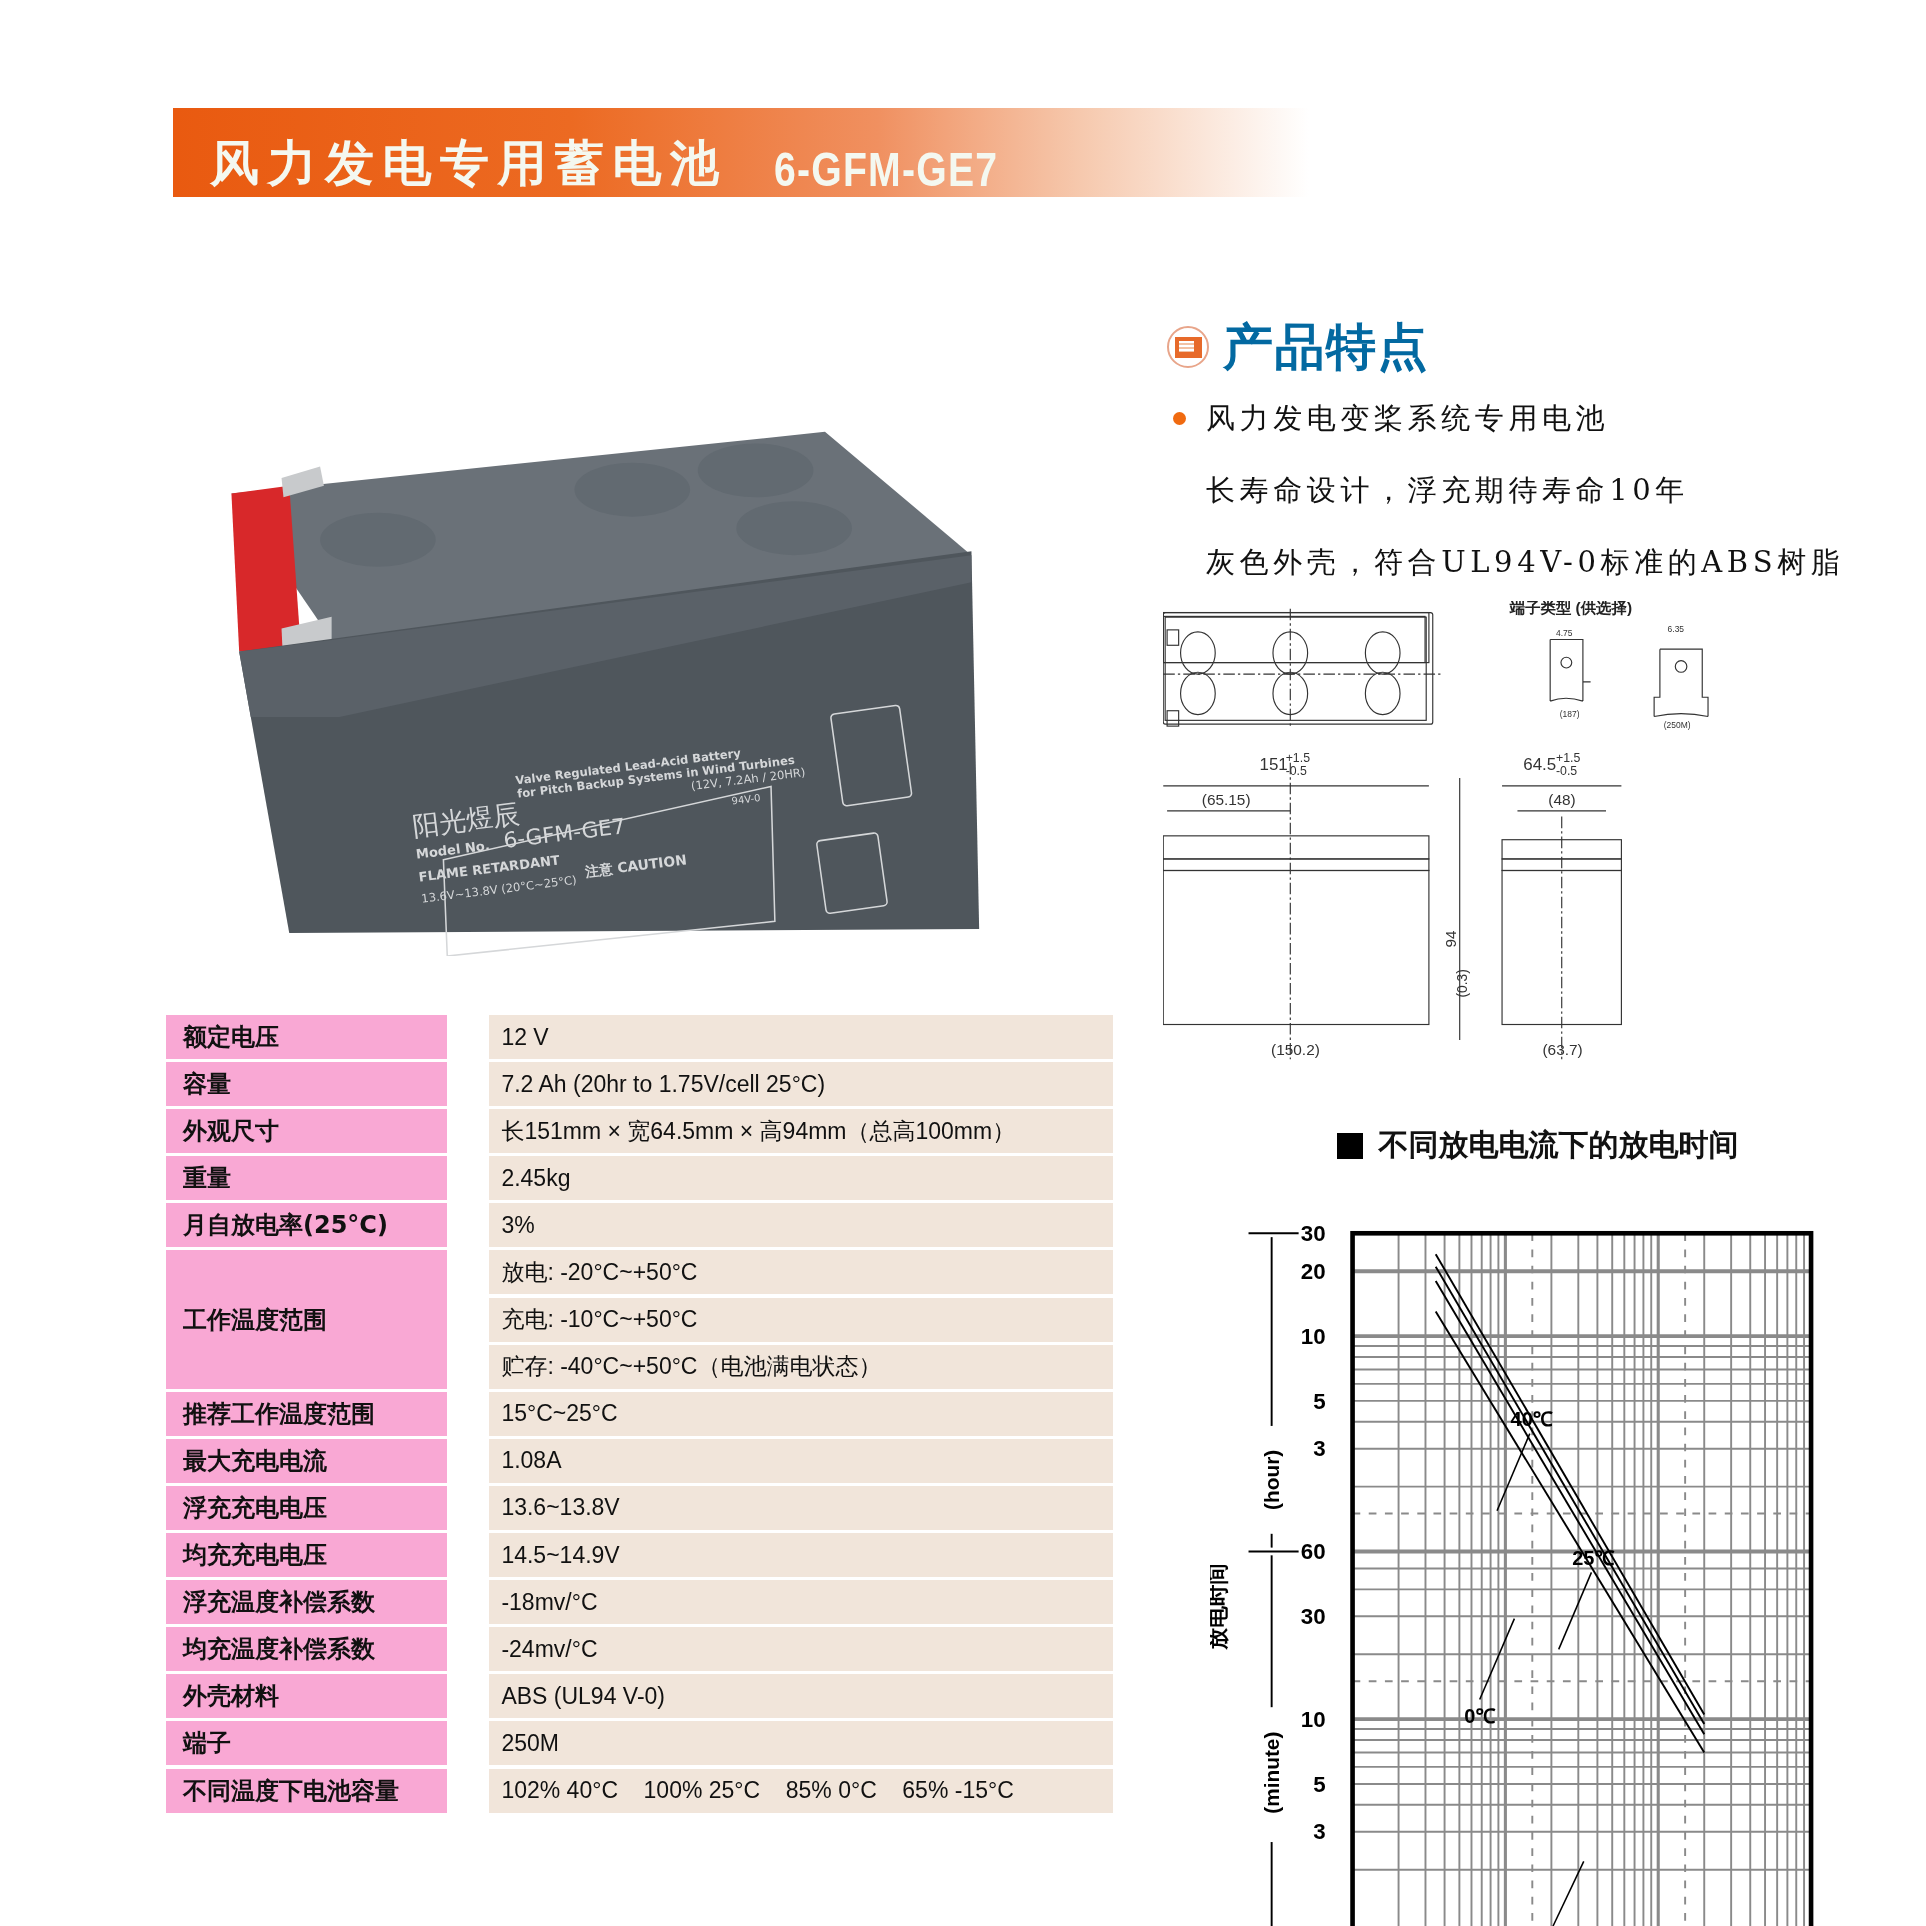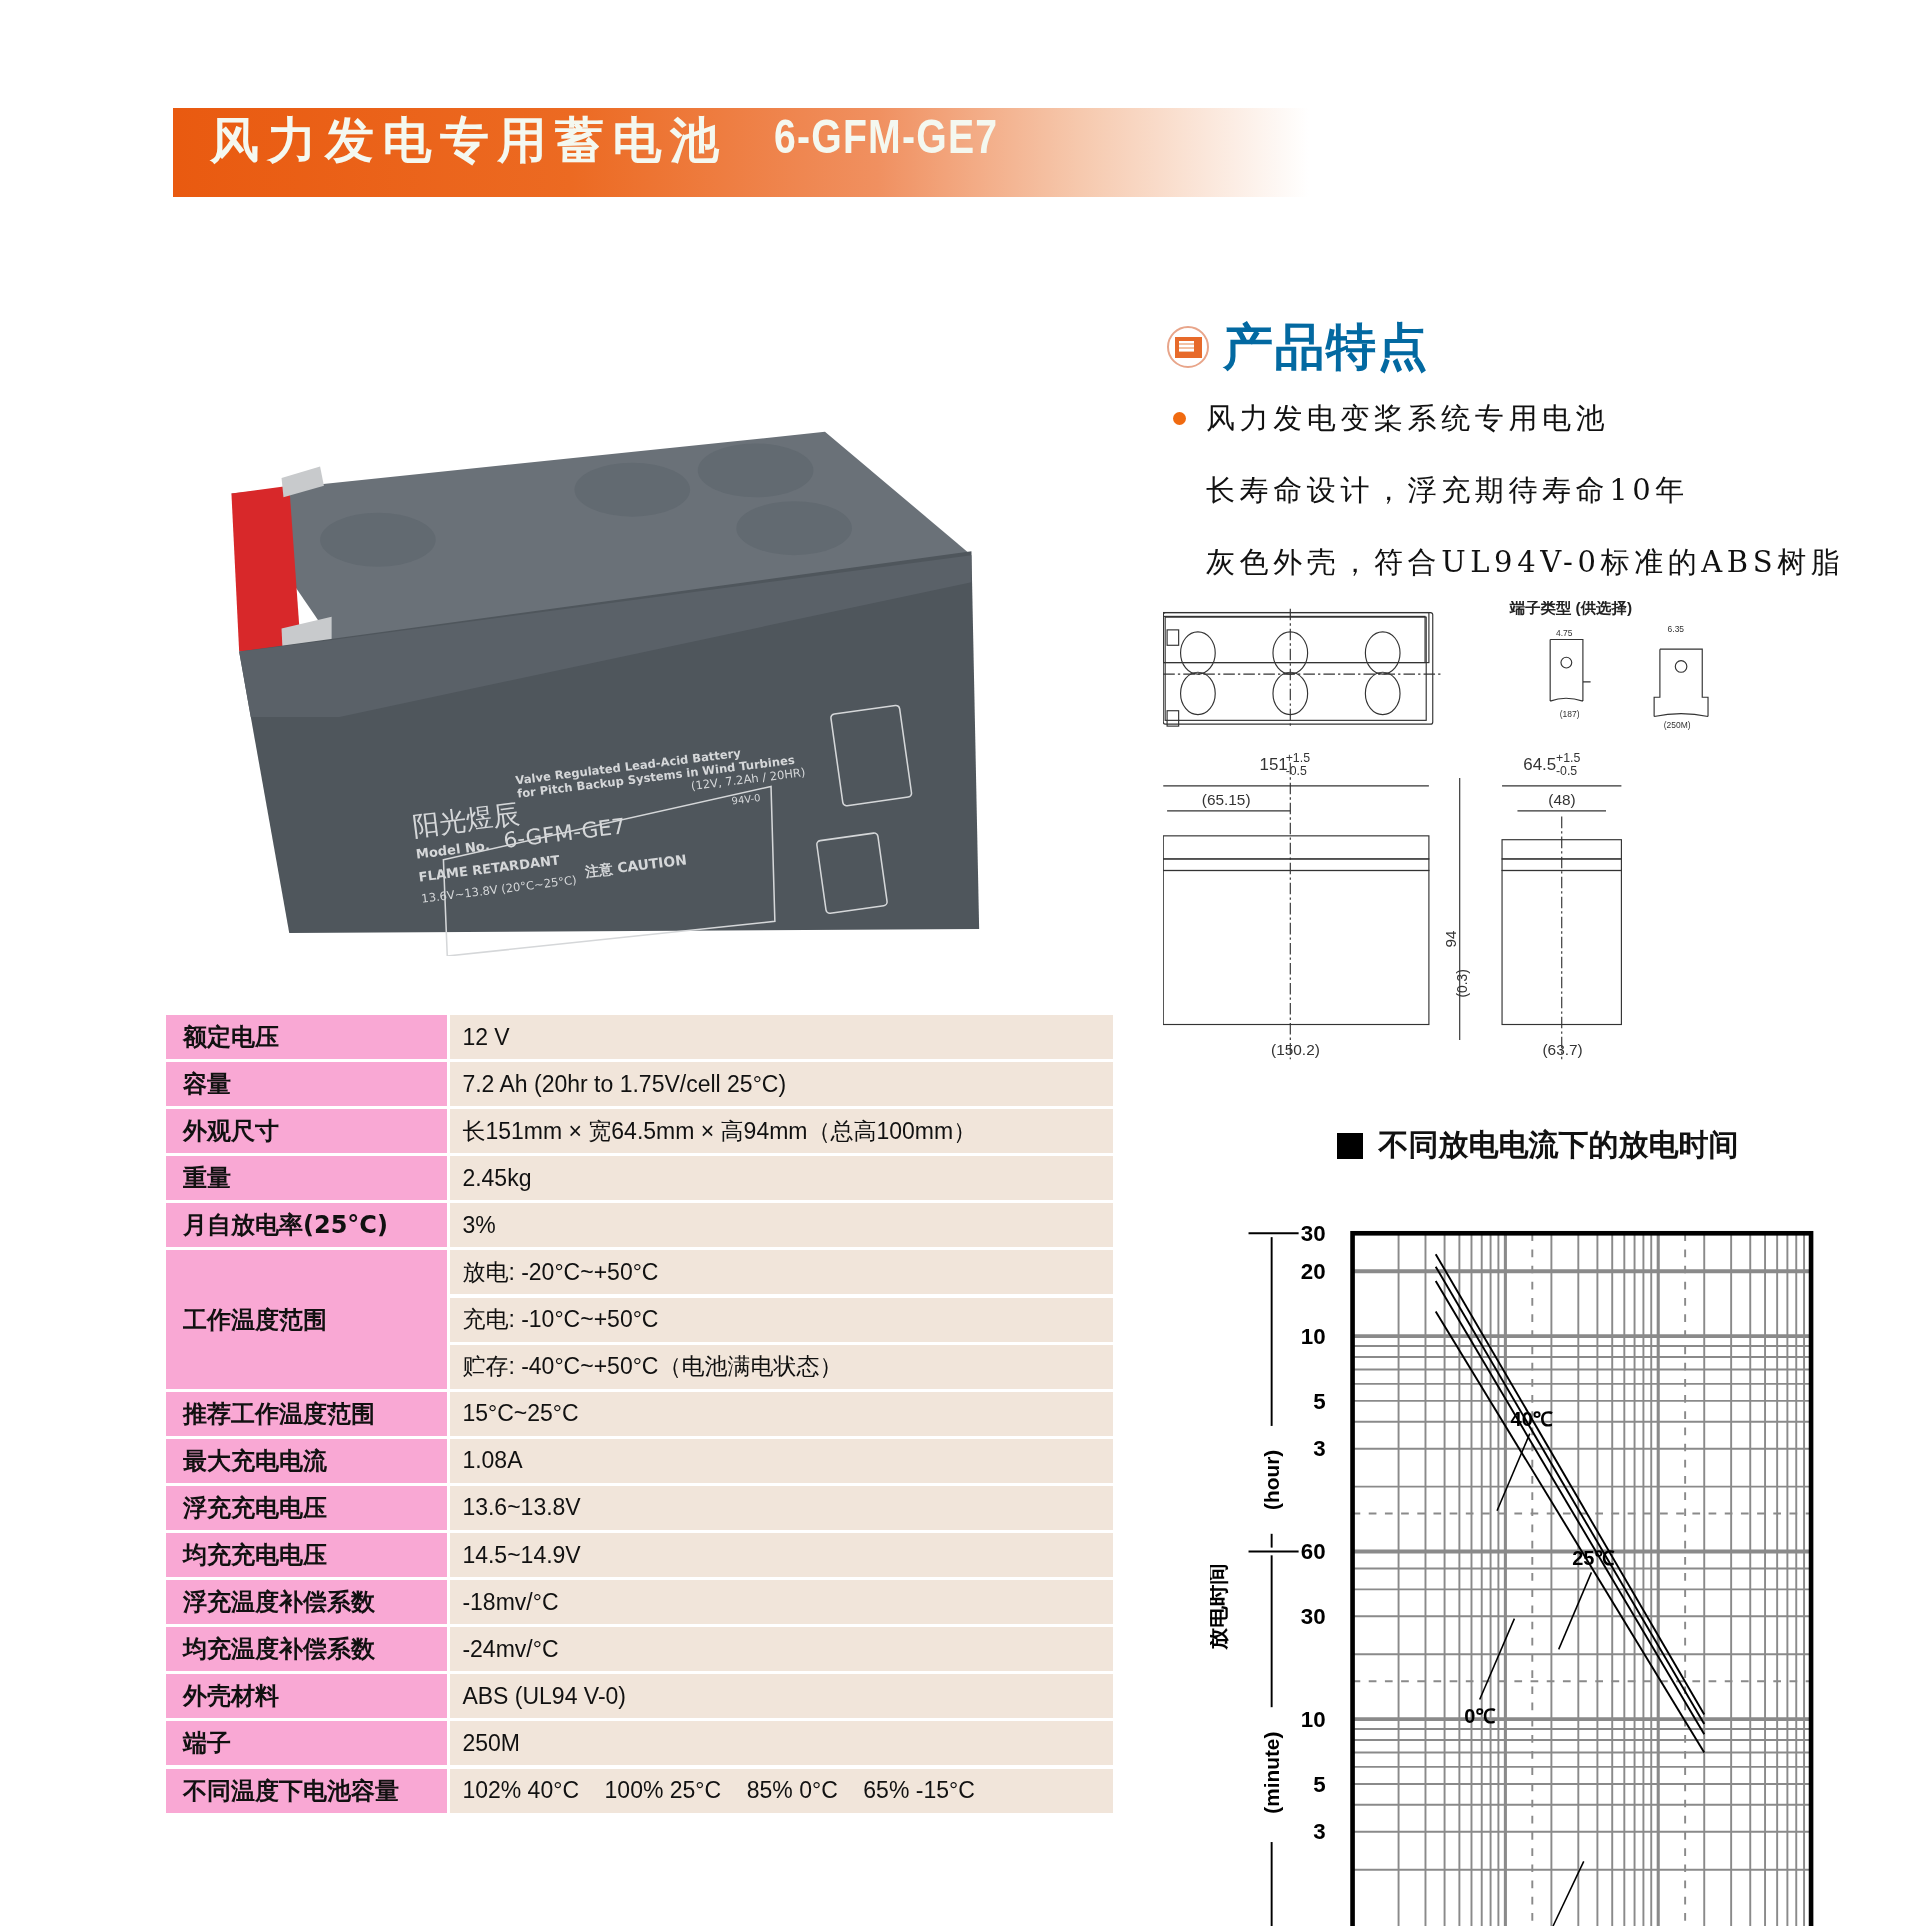--- a/index.html
+++ b/index.html
@@ -1,39 +1,39 @@
 <!DOCTYPE html>
 <html style="font-size:6.2px"><head>
 <meta charset="utf-8">
 <style>
   html, body { margin:0; padding:0; }
   body { width:2019px; height:2759px; position:relative; background:#ffffff; font-family:"DejaVu Sans","Liberation Sans",sans-serif; color:#111; overflow:hidden; }
   .abs { position:absolute; }
   
-  .banner { left:173px; top:108px; width:1136px; height:89px; background:linear-gradient(90deg,#e95a10 0%,#ec6a22 35%,#f09060 62%,#f6c9ae 80%,rgba(255,255,255,0) 100%); display:flex; align-items:flex-start; }
+  .banner { left:173px; top:108px; width:1136px; height:89px; background:linear-gradient(90deg,#e95a10 0%,#ec6a22 35%,#f09060 62%,#f6c9ae 80%,rgba(255,255,255,0) 100%); display:flex; align-items:flex-end; }
   .banner-title { color:#f4f8f0; font-size:49px; font-weight:bold; letter-spacing:8.5px; padding-left:37px; font-family:"DejaVu Serif","Liberation Serif",serif; white-space:nowrap; }
   .banner-model { color:#f4f8f0; font-size:49px; font-weight:bold; margin-left:46px; font-family:"Liberation Sans",sans-serif; transform:scaleX(0.8); transform-origin:left; letter-spacing:1.5px; }
   
   .battery { left:216px; top:401px; width:794px; height:555px; }
   
   .feat-head { left:1167px; top:320px; height:54px; display:flex; align-items:center; }
   .feat-icon { width:42px; height:42px; border-radius:50%; border:2.3px solid #e8a58a; display:flex; align-items:center; justify-content:center; box-sizing:border-box; }
   .feat-icon-inner { width:27px; height:21px; background:#e76a2a; border:2.3px solid #e76a2a; box-sizing:border-box; position:relative; }
   .feat-icon-inner::before { content:""; position:absolute; left:2.3px; top:2.3px; width:15.4px; height:11.6px; background:repeating-linear-gradient(180deg,#fff 0 2.3px,#f2c2a4 2.3px 3.9px); }
   .feat-title { color:#0369a1; font-size:50px; margin-left:14px; font-weight:bold; letter-spacing:1.5px; }
   .feat-list { left:1171px; top:393px; }
   .feat-item { font-family:"DejaVu Serif","Liberation Serif",serif; font-size:29px; letter-spacing:4.6px; height:72px; line-height:50px; padding-left:35px; position:relative; white-space:nowrap; }
   .feat-dot { position:absolute; left:2.3px; top:18.5px; width:13px; height:13px; border-radius:50%; background:#f06a10; }
   
   .drawing { left:1163px; top:601px; width:732px; height:462px; }
   .spec-table { position:absolute; left:166px; top:1015px; width:947px; }
   .srow { display:flex; margin-bottom:3.1px; }
   .slabel { width:281px; background:#f9a8d4; box-sizing:border-box; padding-left:17px; font-size:24px; font-weight:bold; display:flex; align-items:center; margin-right:3.1px; }
   .svals { flex:1; display:flex; flex-direction:column; gap:3.1px; }
-  .sval { background:#f1e5da; height:44px; box-sizing:border-box; padding-left:12.3px; display:flex; align-items:center; font-size:23px; font-family:"Liberation Sans Narrow","Liberation Sans",sans-serif; white-space:pre; }
+  .sval { background:#f1e5da; height:44px; box-sizing:border-box; padding-left:12.3px; display:flex; align-items:center; font-size:23px; font-family:"Liberation Sans Narrow","Liberation Sans",sans-serif; white-space:pre;margin-left:39px; }
   
   .chart-title { left:1337px; top:1125px; font-size:30px; font-weight:bold; white-space:nowrap; display:flex; align-items:center; }
   .sq { display:inline-block; width:26px; height:26px; background:#000; margin-right:15.4px; }
   .chart { left:1210px; top:1210px; width:655px; height:821px; }
 </style>
 </head>
 <body>
 
 <div class="abs banner">
   <span class="banner-title">风力发电专用蓄电池</span>

